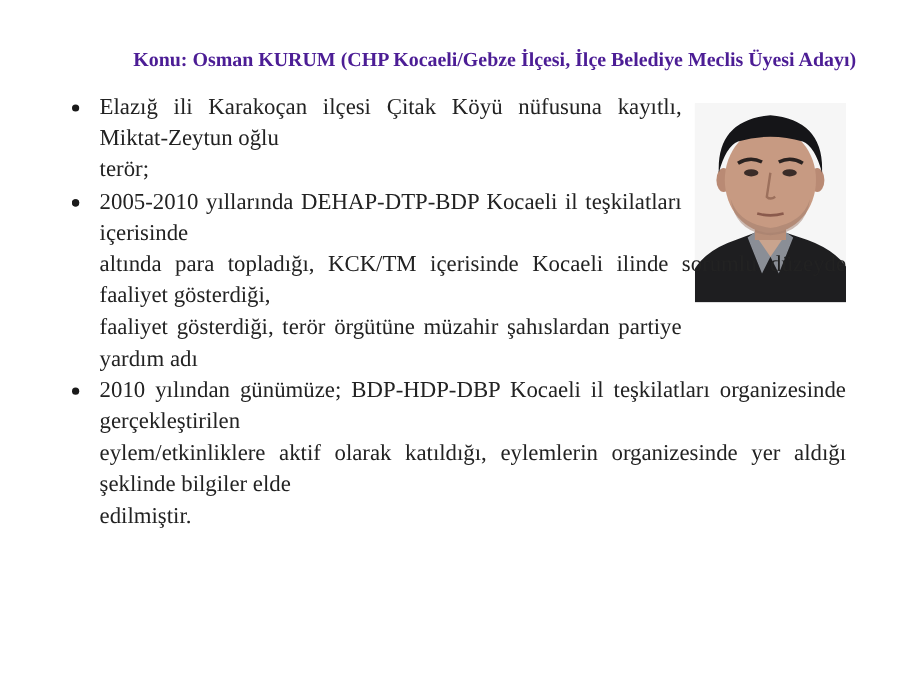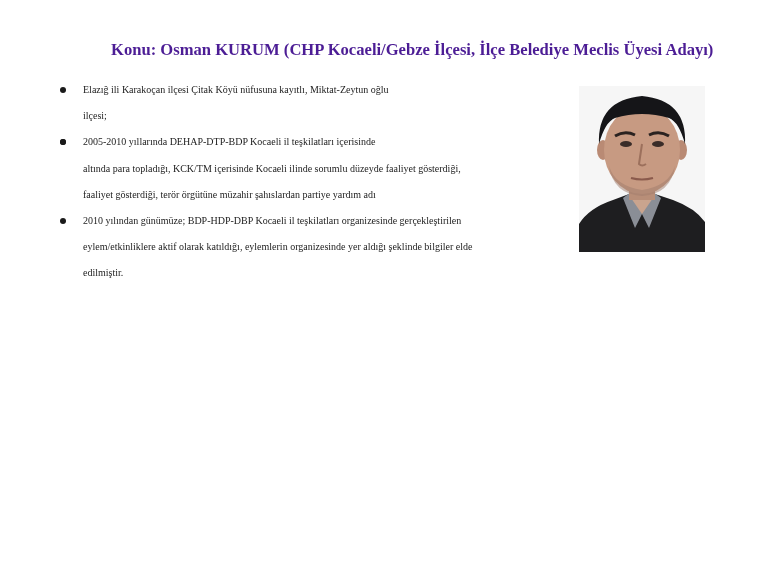--- a/index.html
+++ b/index.html
@@ -33,21 +33,21 @@
       margin-left: 27px;
     }
     .list {
       position: absolute;
       left: 0;
       top: 77px;
       width: 770px;
       margin: 0;
       padding: 0;
       list-style: none;
-      font-size: 10px;
+      font-size: 19px;
       line-height: 26.2px;
       color: #222;
     }
     .item {
       position: relative;
       padding-left: 83px;
       text-align: justify;
       text-align-last: left;
     }
     .bullet {
@@ -110,21 +110,21 @@
 
       <path d="M30 80 Q34 108 63 110 Q92 108 96 80 Q90 100 63 104 Q36 100 30 80 Z" fill="#a07c6c" opacity="0.5"></path>
     </svg>
   </div>
 
   <ul class="list">
     <li class="item">
       <span class="bullet"></span>
       <div class="text-narrow">
         <span class="line">Elazığ ili Karakoçan ilçesi Çitak Köyü nüfusuna kayıtlı, Miktat-Zeytun oğlu</span>
-        <span class="line">ilçesi;</span>
+        <span class="line">terör;</span>
       </div>
     </li>
     <li class="item">
       <span class="bullet"></span>
     </li>
     <li class="item">
       <span class="bullet"></span>
       <div class="text-wide">
         <span class="line" style="width:485px">2005-2010 yıllarında DEHAP-DTP-BDP Kocaeli il teşkilatları içerisinde</span>
         <span class="line">altında para topladığı, KCK/TM içerisinde Kocaeli ilinde sorumlu düzeyde faaliyet gösterdiği,</span>

